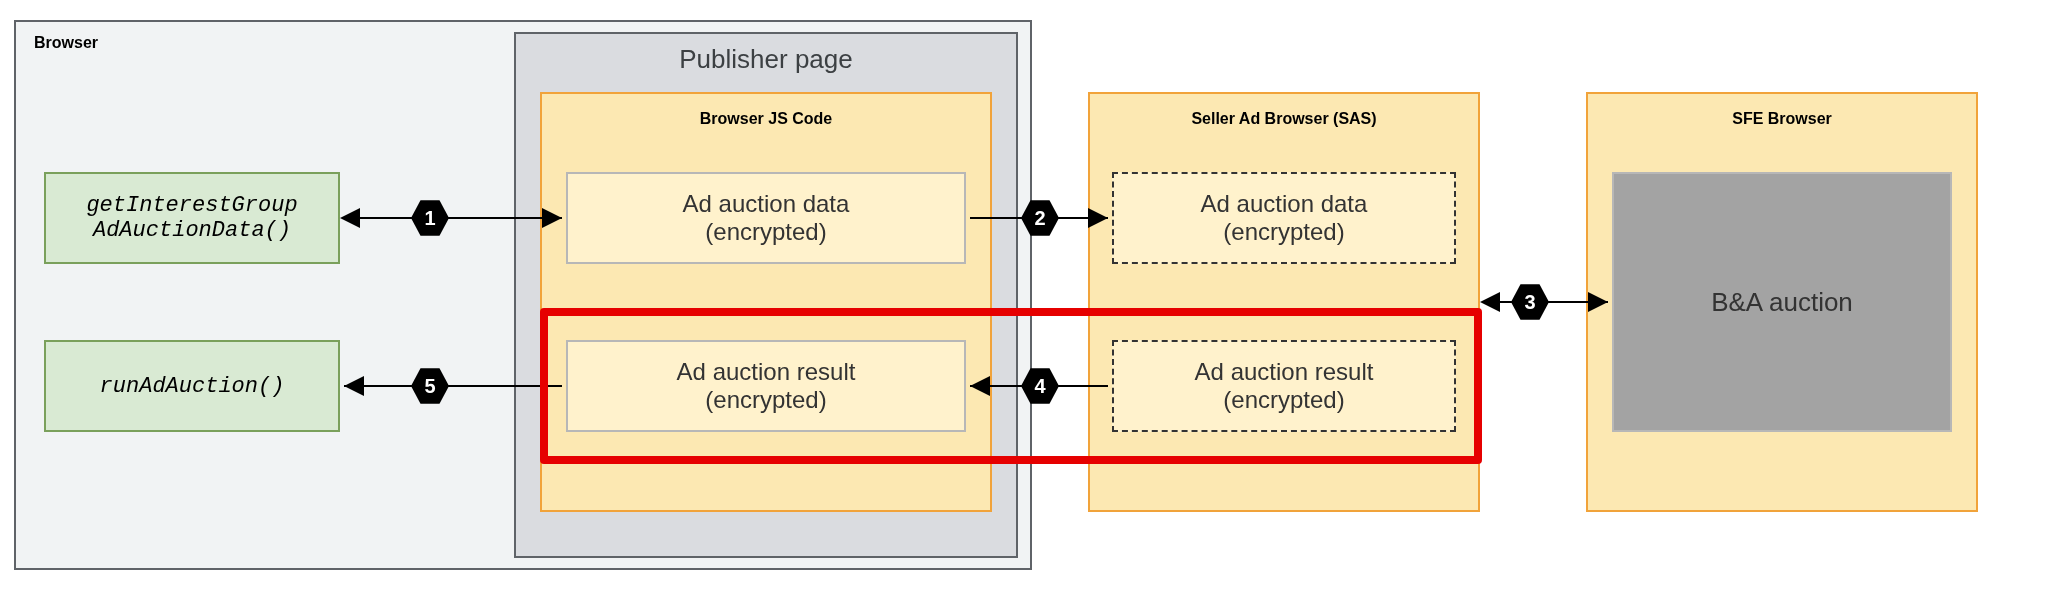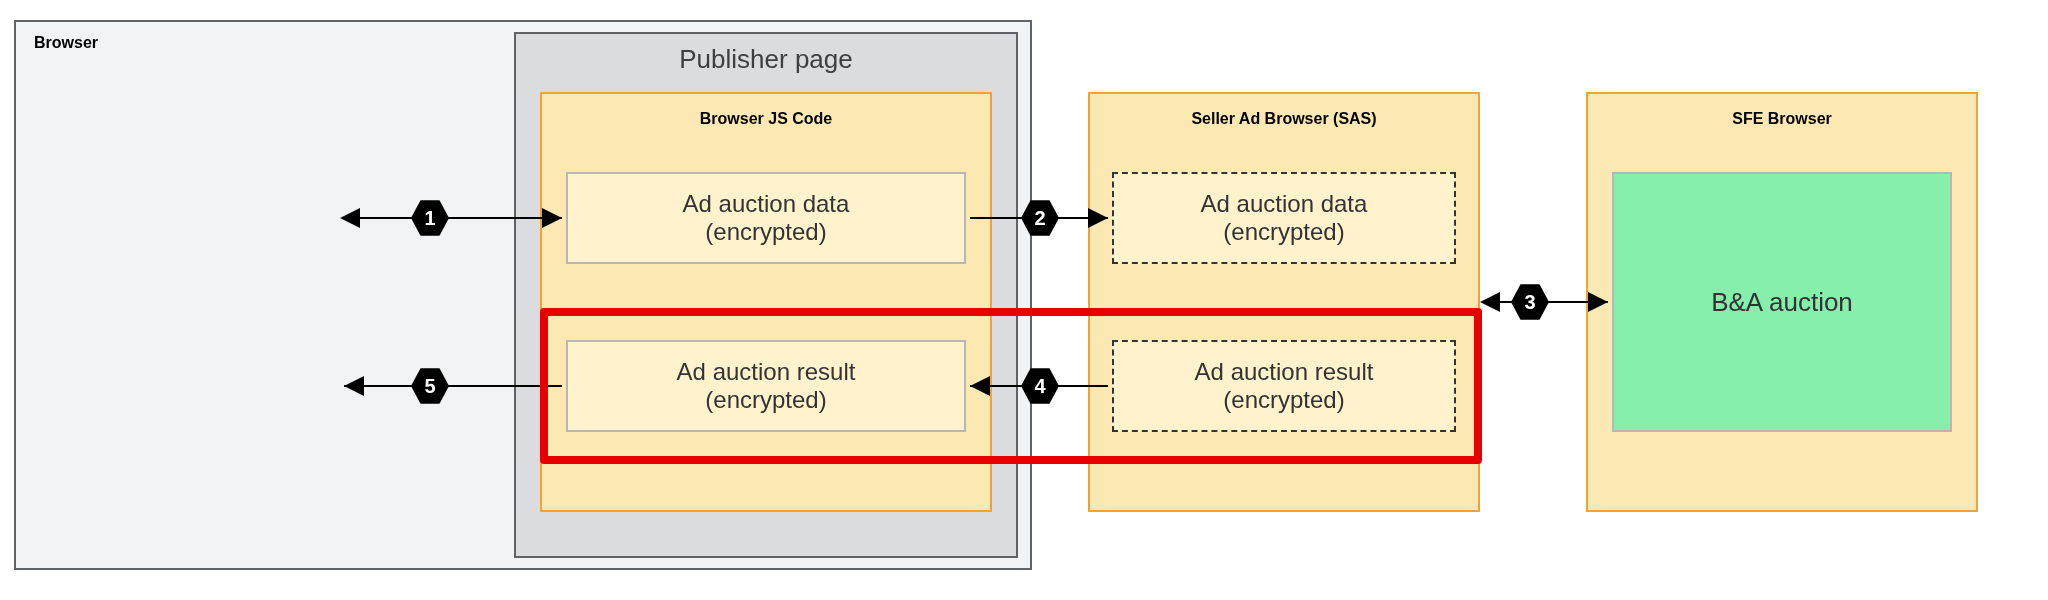--- a/index.html
+++ b/index.html
@@ -73,21 +73,28 @@
   </div>
 
   <div class="box" style="left:1088px; top:92px; width:392px; height:420px; background:#fce8b2; border-color:#f1a33a;">
     <div class="title" style="position:absolute; top:16px; left:50%; transform:translateX(-50%); white-space:nowrap;">Seller Ad Browser (SAS)</div>
   </div>
 
   <div class="box" style="left:1586px; top:92px; width:392px; height:420px; background:#fce8b2; border-color:#f1a33a;">
     <div class="title" style="position:absolute; top:16px; left:50%; transform:translateX(-50%); white-space:nowrap;">SFE Browser</div>
   </div>
 
+  <div class="box" style="left:44px; top:172px; width:296px; height:92px; background:#d9ead3; border-color:#7aa05b; display:flex; flex-direction:column; align-items:center; justify-content:center;">
+    <span class="mono">getInterestGroup</span>
+    <span class="mono">AdAuctionData()</span>
+  </div>
 
+  <div class="box" style="left:44px; top:340px; width:296px; height:92px; background:#d9ead3; border-color:#7aa05b; display:flex; align-items:center; justify-content:center;">
+    <span class="mono">runAdAuction()</span>
+  </div>
 
   <div class="box" style="left:566px; top:172px; width:400px; height:92px; background:#fff2cc; border-color:#b7b7b7; display:flex; flex-direction:column; align-items:center; justify-content:center;">
     <span style="font-size:24px; color:#333;">Ad auction data</span>
     <span class="italic" style="font-size:24px; color:#333;">(encrypted)</span>
   </div>
 
   <div class="box" style="left:566px; top:340px; width:400px; height:92px; background:#fff2cc; border-color:#b7b7b7; display:flex; flex-direction:column; align-items:center; justify-content:center; z-index:30;">
     <span style="font-size:24px; color:#333;">Ad auction result</span>
     <span class="italic" style="font-size:24px; color:#333;">(encrypted)</span>
   </div>
@@ -95,21 +102,21 @@
   <div class="box" style="left:1112px; top:172px; width:344px; height:92px; background:#fff2cc; border:2px dashed #333; display:flex; flex-direction:column; align-items:center; justify-content:center;">
     <span style="font-size:24px; color:#333;">Ad auction data</span>
     <span class="italic" style="font-size:24px; color:#333;">(encrypted)</span>
   </div>
 
   <div class="box" style="left:1112px; top:340px; width:344px; height:92px; background:#fff2cc; border:2px dashed #333; display:flex; flex-direction:column; align-items:center; justify-content:center; z-index:30;">
     <span style="font-size:24px; color:#333;">Ad auction result</span>
     <span class="italic" style="font-size:24px; color:#333;">(encrypted)</span>
   </div>
 
-  <div class="box" style="left:1612px; top:172px; width:340px; height:260px; background:#86efac; border-color:#b7b7b7; display:flex; align-items:center; justify-content:center;">
+  <div class="box" style="left:1612px; top:172px; width:340px; height:260px; background:#a3a3a3; border-color:#b7b7b7; display:flex; align-items:center; justify-content:center;">
     <span style="font-size:26px; color:#333;">B&amp;A auction</span>
   </div>
 
   <div style="position:absolute; left:540px; top:308px; width:942px; height:156px; border:8px solid #e60000; background:transparent; z-index:25; border-radius:4px;"></div>
 
   <svg class="arrows">
     <defs>
       <marker id="arrowR" markerWidth="12" markerHeight="12" refX="10" refY="5" orient="auto">
         <path d="M0,0 L10,5 L0,10 Z" fill="#000"></path>
       </marker>

